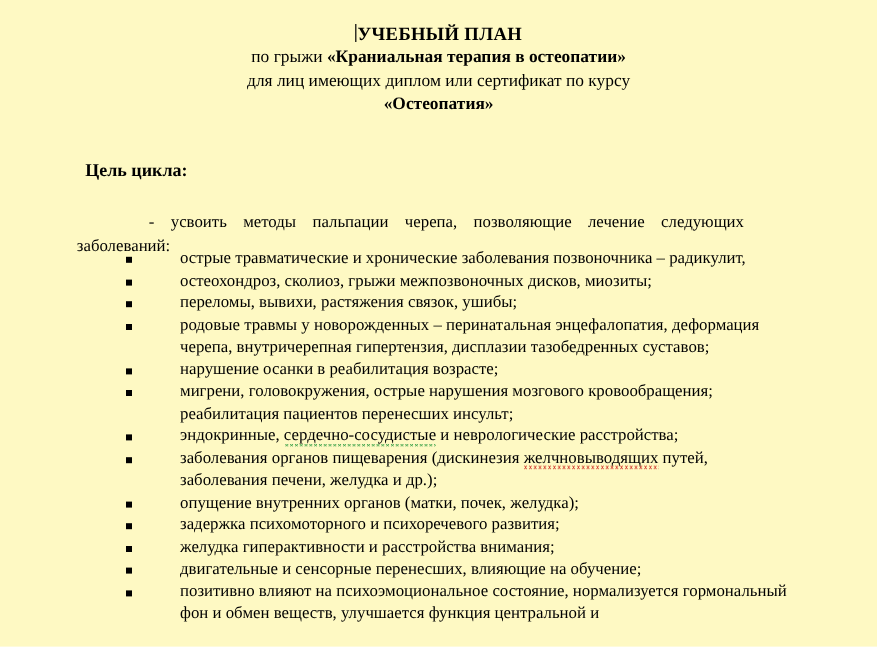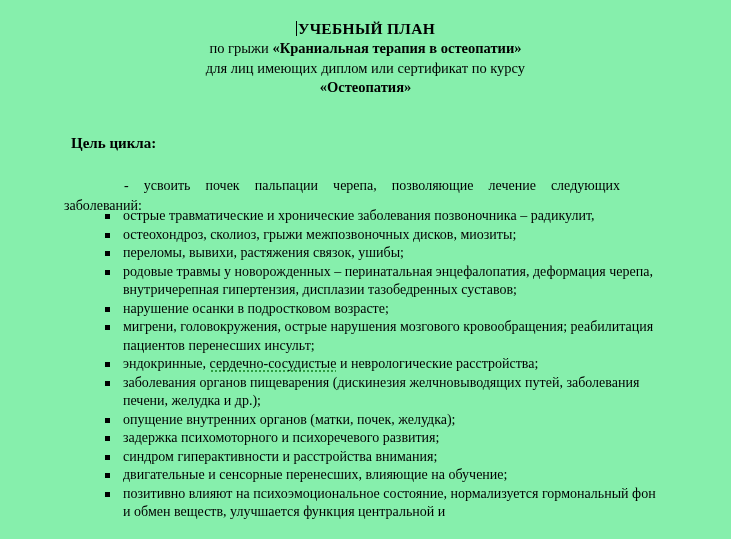--- a/index.html
+++ b/index.html
@@ -4,21 +4,21 @@
 <style>
   html, body {
     margin: 0;
     padding: 0;
     background: #ffffff;
   }
   #page {
     position: relative;
     width: 731px;
     height: 539px;
-    background: #86efac;
+    background: #fef9c3;
     overflow: hidden;
     font-family: "Liberation Serif", "DejaVu Serif", serif;
     color: #000000;
     -webkit-font-smoothing: antialiased;
   }
 
   
   .header {
     position: absolute;
     left: 0;
@@ -88,20 +88,21 @@
   .li .marker {
     position: absolute;
     left: 41px;
     top: 7px;
     width: 5px;
     height: 5px;
     background: #000000;
   }
   .li .txt {
     display: block;
+    margin-left: 27px;
   }
 
   
   .sq-green {
     background-repeat: repeat-x;
     background-position: 0 100%;
     background-size: 4px 2.5px;
     background-image:
       linear-gradient(45deg, transparent 45%, #2f9c41 45%, #2f9c41 55%, transparent 55%),
       linear-gradient(-45deg, transparent 45%, #2f9c41 45%, #2f9c41 55%, transparent 55%);
@@ -124,42 +125,42 @@
 
   <div class="header">
     <div class="title-main"><span class="caret"></span><span>УЧЕБНЫЙ ПЛАН</span></div>
     <div class="header-line"><span>по грыжи </span><span class="b">«Краниальная терапия в остеопатии»</span></div>
     <div class="header-line">для лиц имеющих диплом или сертификат по курсу</div>
     <div class="header-line b">«Остеопатия»</div>
   </div>
 
   <div class="goal-heading">Цель цикла:</div>
 
-  <div class="intro">- усвоить почек пальпации черепа, позволяющие лечение следующих заболеваний:</div>
+  <div class="intro">- усвоить методы пальпации черепа, позволяющие лечение следующих заболеваний:</div>
 
   <div class="list" id="bullet-list">
       <div class="li">
         <span class="marker"></span>
         <span class="txt">острые травматические и хронические заболевания позвоночника – радикулит,</span>
       </div>
       <div class="li">
         <span class="marker"></span>
         <span class="txt">остеохондроз, сколиоз, грыжи межпозвоночных дисков, миозиты;</span>
       </div>
       <div class="li">
         <span class="marker"></span>
         <span class="txt">переломы, вывихи, растяжения связок, ушибы;</span>
       </div>
       <div class="li">
         <span class="marker"></span>
         <span class="txt">родовые травмы у новорожденных – перинатальная энцефалопатия, деформация черепа, внутричерепная гипертензия, дисплазии тазобедренных суставов;</span>
       </div>
       <div class="li">
         <span class="marker"></span>
-        <span class="txt">нарушение осанки в подростковом возрасте;</span>
+        <span class="txt">нарушение осанки в реабилитация возрасте;</span>
       </div>
       <div class="li">
         <span class="marker"></span>
         <span class="txt">мигрени, головокружения, острые нарушения мозгового кровообращения; реабилитация пациентов перенесших инсульт;</span>
       </div>
       <div class="li">
         <span class="marker"></span>
         <span class="txt">эндокринные, <span class="sq-green">сердечно-сосудистые</span> и неврологические расстройства;</span>
       </div>
       <div class="li">
@@ -169,21 +170,21 @@
       <div class="li">
         <span class="marker"></span>
         <span class="txt">опущение внутренних органов (матки, почек, желудка);</span>
       </div>
       <div class="li">
         <span class="marker"></span>
         <span class="txt">задержка психомоторного и психоречевого развития;</span>
       </div>
       <div class="li">
         <span class="marker"></span>
-        <span class="txt">синдром гиперактивности и расстройства внимания;</span>
+        <span class="txt">желудка гиперактивности и расстройства внимания;</span>
       </div>
       <div class="li">
         <span class="marker"></span>
         <span class="txt">двигательные и сенсорные перенесших, влияющие на обучение;</span>
       </div>
       <div class="li">
         <span class="marker"></span>
         <span class="txt">позитивно влияют на психоэмоциональное состояние, нормализуется гормональный фон и обмен веществ, улучшается функция центральной и</span>
       </div>
     </div>

